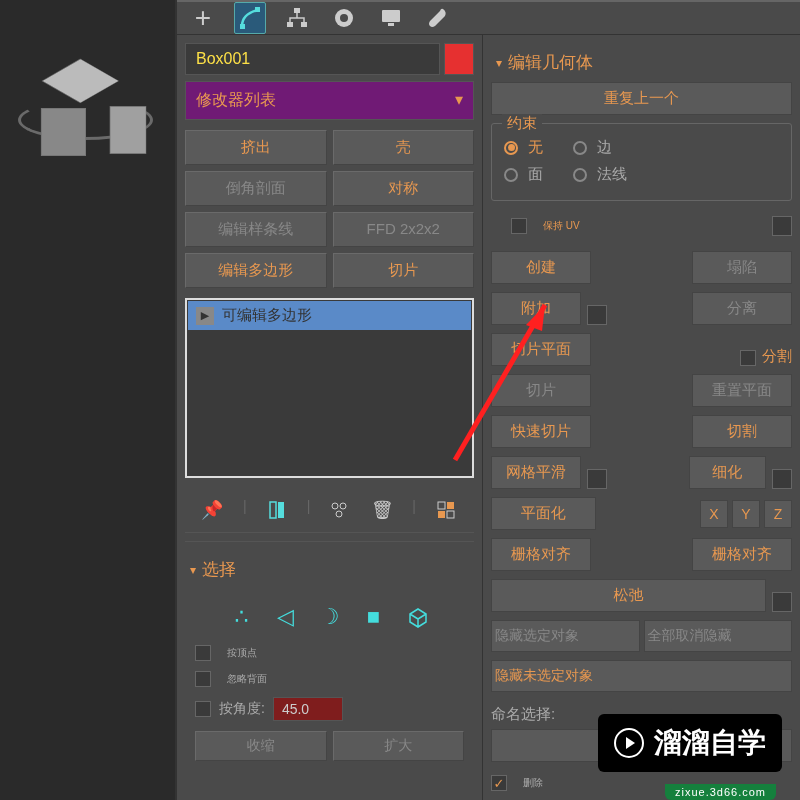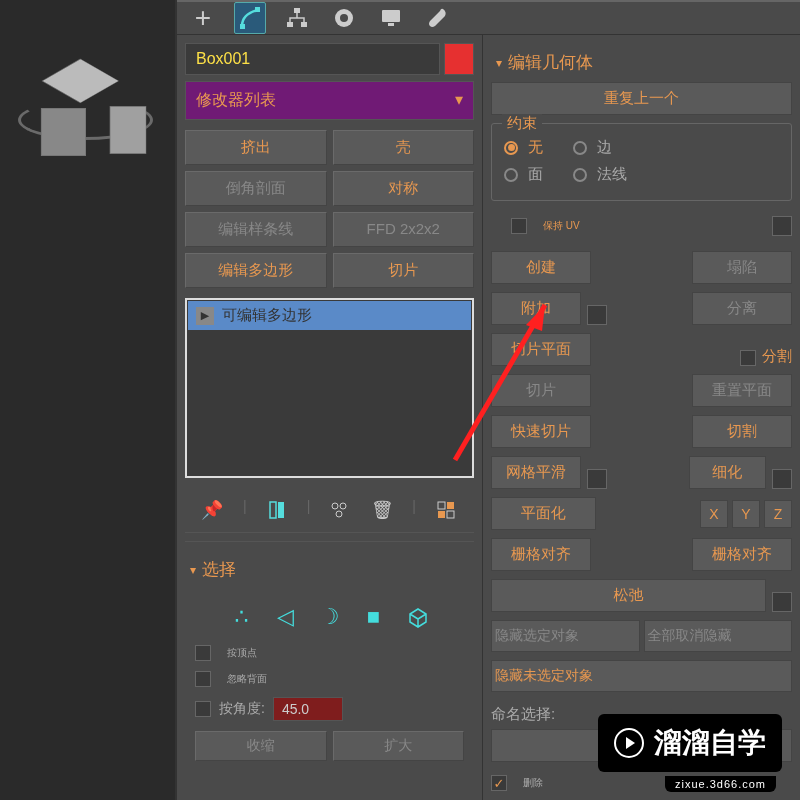--- a/index.html
+++ b/index.html
@@ -417,24 +417,24 @@
       font-size: 28px;
       font-weight: bold;
       border-radius: 6px;
       display: flex;
       align-items: center;
       gap: 10px;
       z-index: 200;
     }
     .watermark-sub {
       position: absolute;
-      bottom: 8px;
+      bottom: 0;
       right: 24px;
       color: #fff;
-      background: #000000;
+      background: #15803d;
       padding: 2px 10px;
       border-radius: 0 0 6px 6px;
       font-size: 11px;
       letter-spacing: 1px;
       z-index: 200;
     }
     .play-circle {
       width: 30px;
       height: 30px;
       border: 2px solid #fff;

